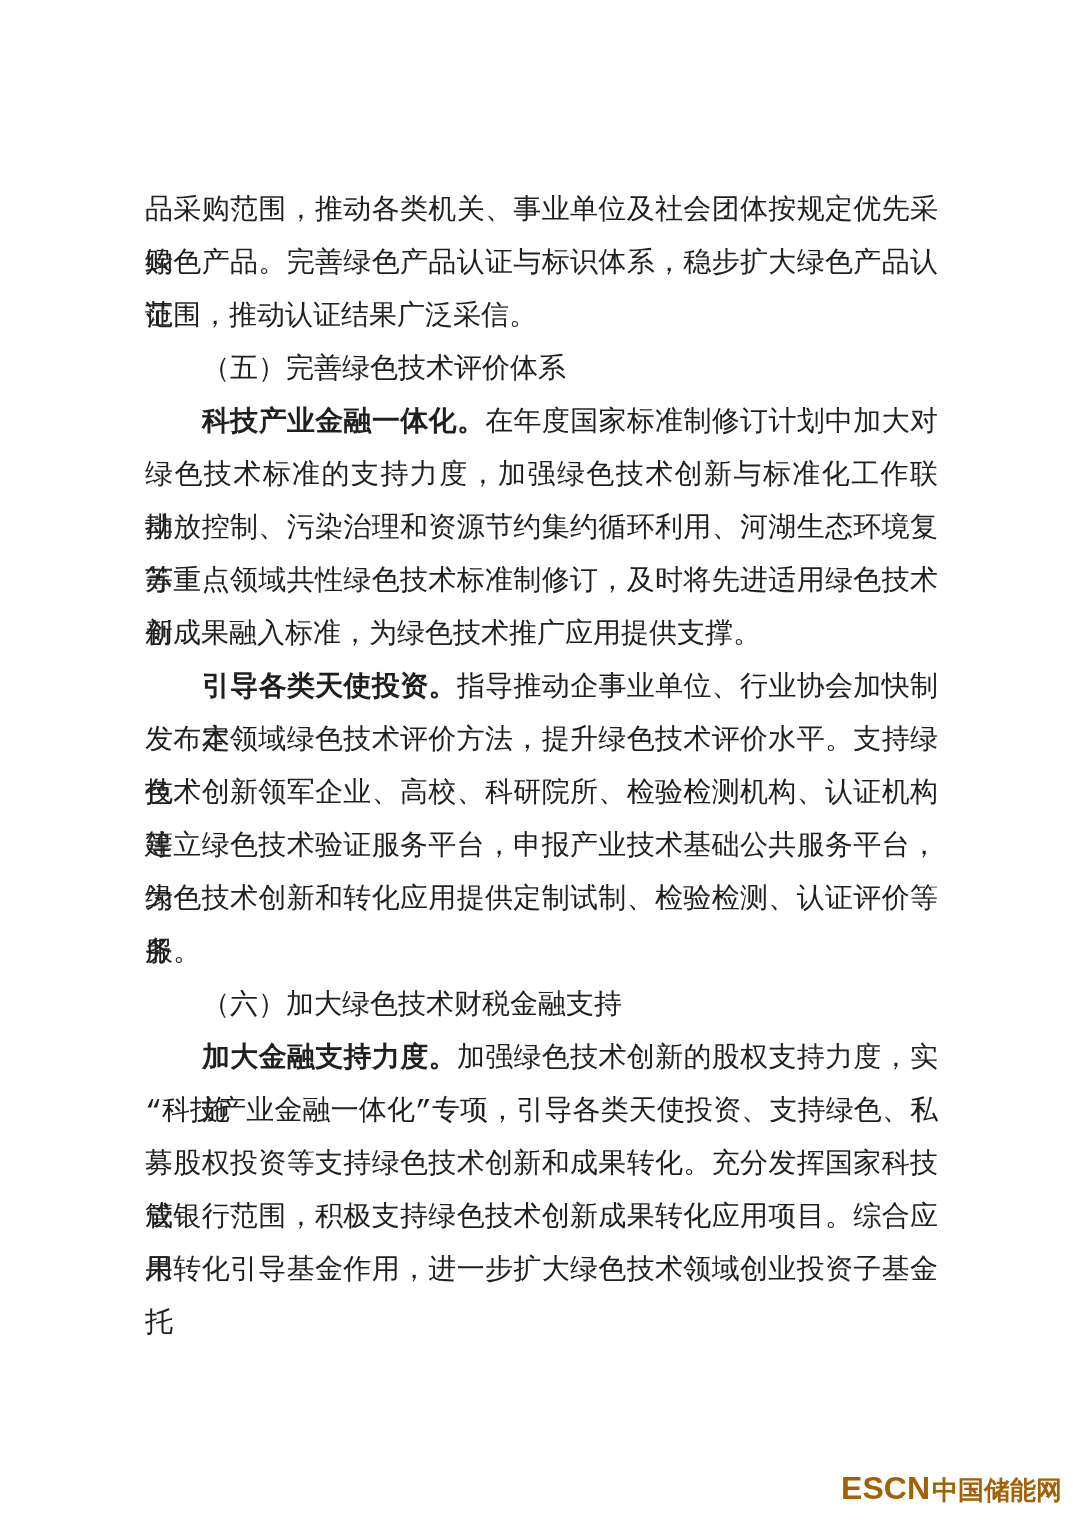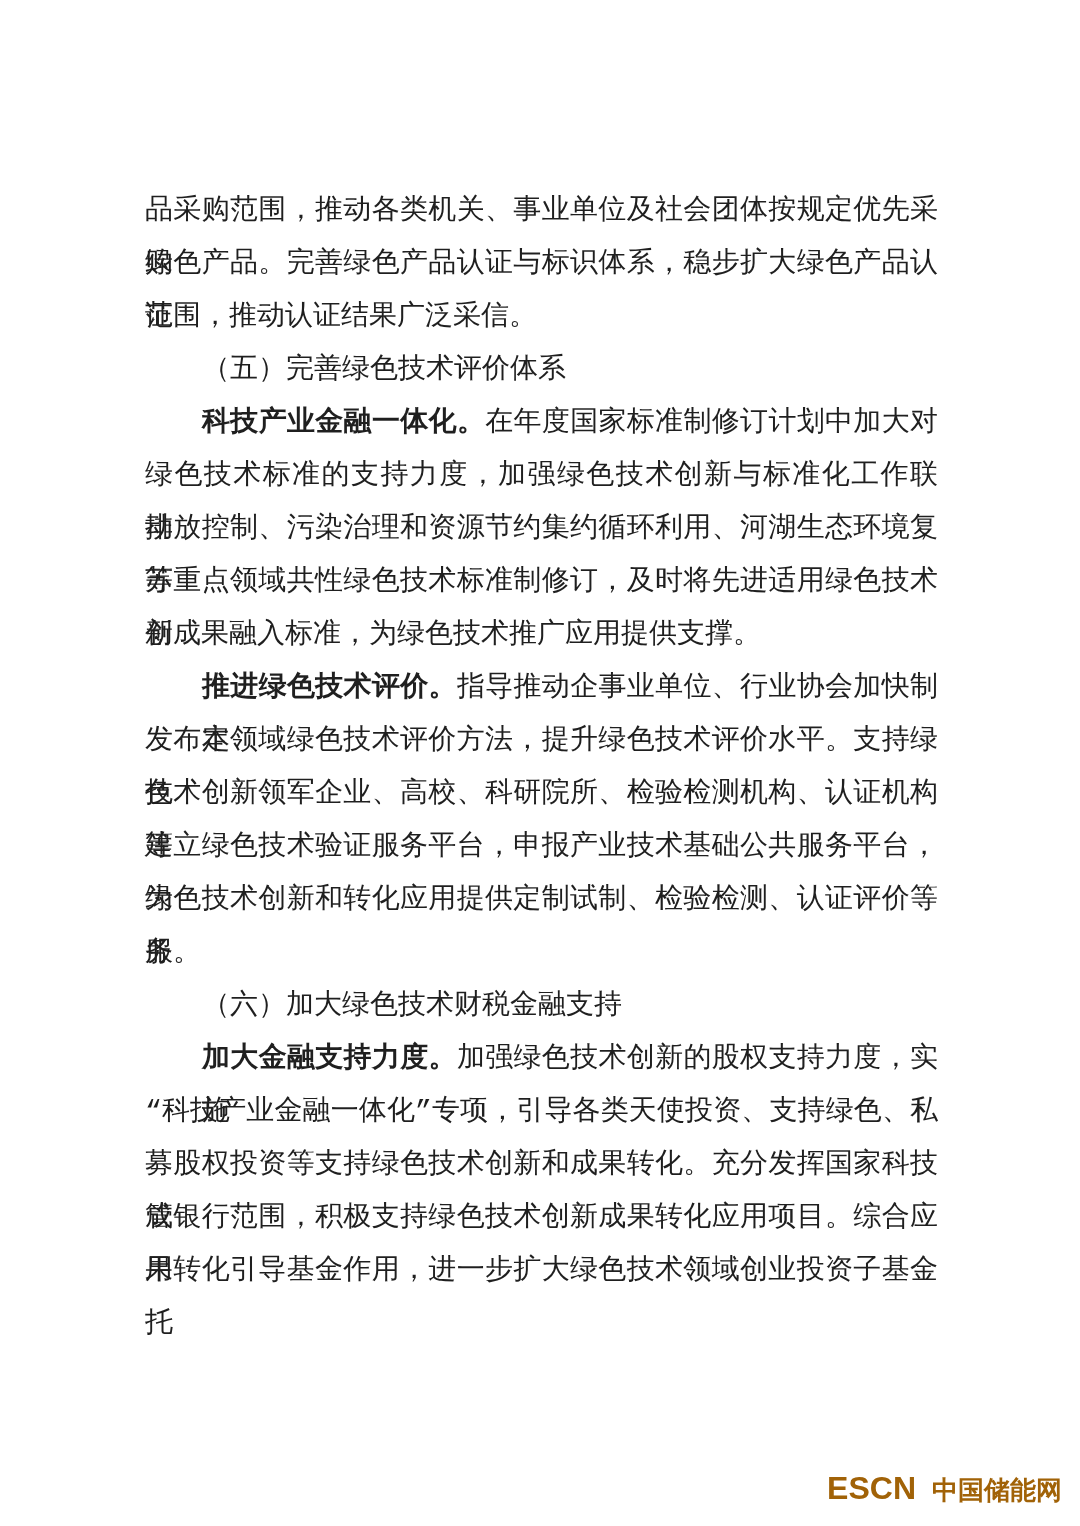--- a/index.html
+++ b/index.html
@@ -55,38 +55,38 @@
     font-family: "Liberation Sans", "DejaVu Sans", sans-serif;
   }
   .logo .latin {
     font-size: 32px;
     font-weight: 800;
     letter-spacing: 0px;
   }
   .logo .cjk {
     font-size: 26px;
     font-weight: 700;
-    margin-left: 16px;
+    margin-left: 2px;
   }
 </style>
 </head>
 <body>
 
 <div class="page">
   <div class="text-block" style="color: rgb(31, 31, 31); font-family: Liberation Mono, monospace;">
       <div class="line fill"><span>品采购范围，推动各类机关、事业单位及社会团体按规定优先采购</span></div>
       <div class="line fill"><span>绿色产品。完善绿色产品认证与标识体系，稳步扩大绿色产品认证</span></div>
       <div class="line"><span>范围，推动认证结果广泛采信。</span></div>
       <div class="line indent heading"><span>（五）完善绿色技术评价体系</span></div>
       <div class="line fill indent"><span class="lead-bold">科技产业金融一体化。</span><span>在年度国家标准制修订计划中加大对</span></div>
       <div class="line fill"><span>绿色技术标准的支持力度，加强绿色技术创新与标准化工作联动，</span></div>
       <div class="line fill"><span>排放控制、污染治理和资源节约集约循环利用、河湖生态环境复苏</span></div>
       <div class="line fill"><span>等重点领域共性绿色技术标准制修订，及时将先进适用绿色技术创</span></div>
       <div class="line"><span>新成果融入标准，为绿色技术推广应用提供支撑。</span></div>
-      <div class="line fill indent"><span class="lead-bold">推进绿色技术评价。</span><span>指导推动企事业单位、行业协会加快制定</span></div>
+      <div class="line fill indent"><span class="lead-bold">引导各类天使投资。</span><span>指导推动企事业单位、行业协会加快制定</span></div>
       <div class="line fill"><span>发布本领域绿色技术评价方法，提升绿色技术评价水平。支持绿色</span></div>
       <div class="line fill"><span>技术创新领军企业、高校、科研院所、检验检测机构、认证机构等</span></div>
       <div class="line fill"><span>建立绿色技术验证服务平台，申报产业技术基础公共服务平台，为</span></div>
       <div class="line fill"><span>绿色技术创新和转化应用提供定制试制、检验检测、认证评价等服</span></div>
       <div class="line"><span>务。</span></div>
       <div class="line indent heading"><span>（六）加大绿色技术财税金融支持</span></div>
       <div class="line fill indent"><span class="lead-bold">加大金融支持力度。</span><span>加强绿色技术创新的股权支持力度，实施</span></div>
       <div class="line fill"><span>“科技产业金融一体化”专项，引导各类天使投资、支持绿色、私</span></div>
       <div class="line fill"><span>募股权投资等支持绿色技术创新和成果转化。充分发挥国家科技成</span></div>
       <div class="line fill"><span>管银行范围，积极支持绿色技术创新成果转化应用项目。综合应用</span></div>

